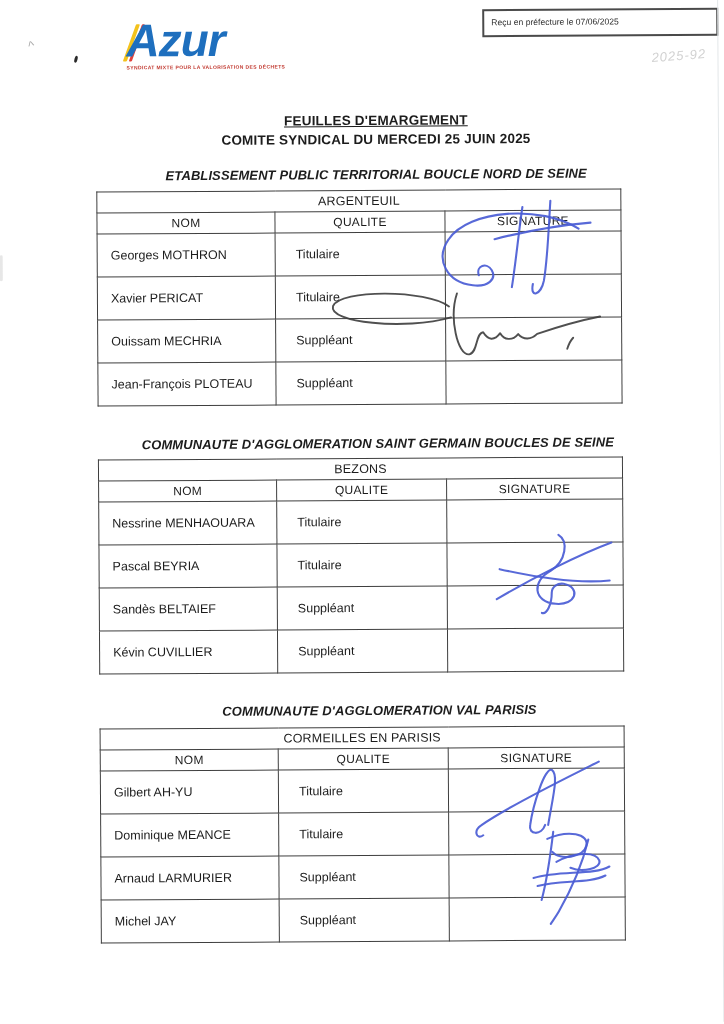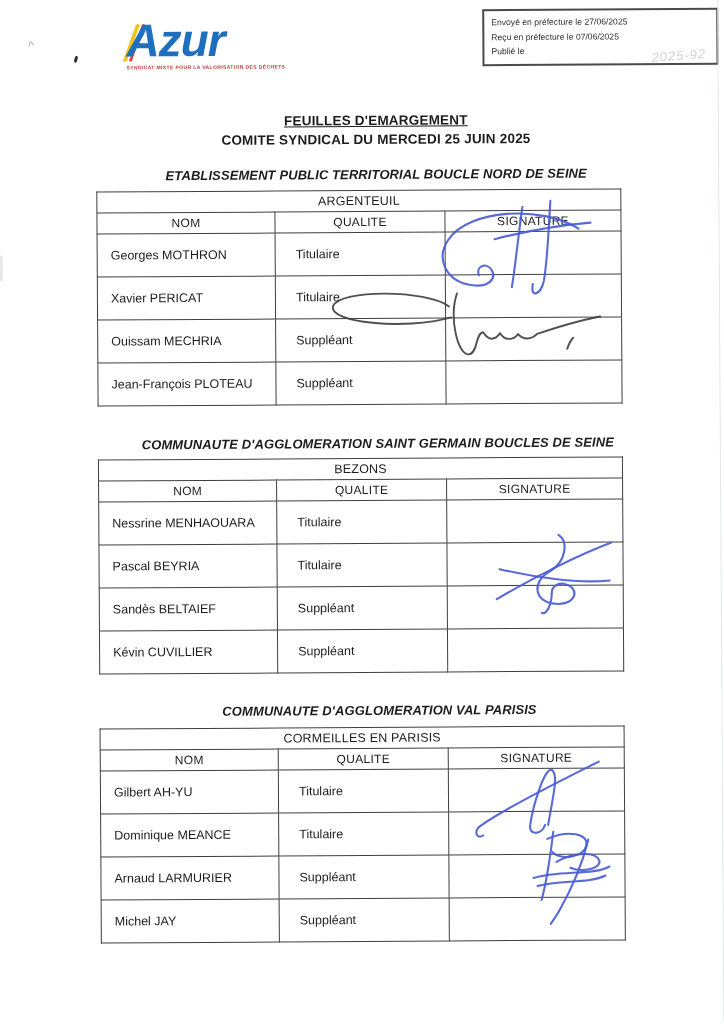--- a/index.html
+++ b/index.html
@@ -70,23 +70,21 @@
   .ink-dark { stroke:#3d3d3d; stroke-width:1.9; fill:none; stroke-linecap:round; stroke-linejoin:round; opacity:.9; }
 </style>
 </head>
 <body>
 
 <div class="sheet">
   <div class="tilt">
 
     <div class="stamp">
       <div class="stamp-watermark">2025-92</div>
-      <div class="stamp-line">Envoyé en préfecture le 27/06/2025</div>
       <div class="stamp-line">Reçu en préfecture le 07/06/2025</div>
-      <div class="stamp-line">Publié le</div>
     </div>
 
     <div class="logo">
       <div class="logo-stripes">
         <div class="stripe yellow"></div>
           <div class="stripe red"></div>
       </div>
       <div class="logo-name">Azur</div>
       <div class="logo-tagline">SYNDICAT MIXTE POUR LA VALORISATION DES DÉCHETS</div>
     </div>

